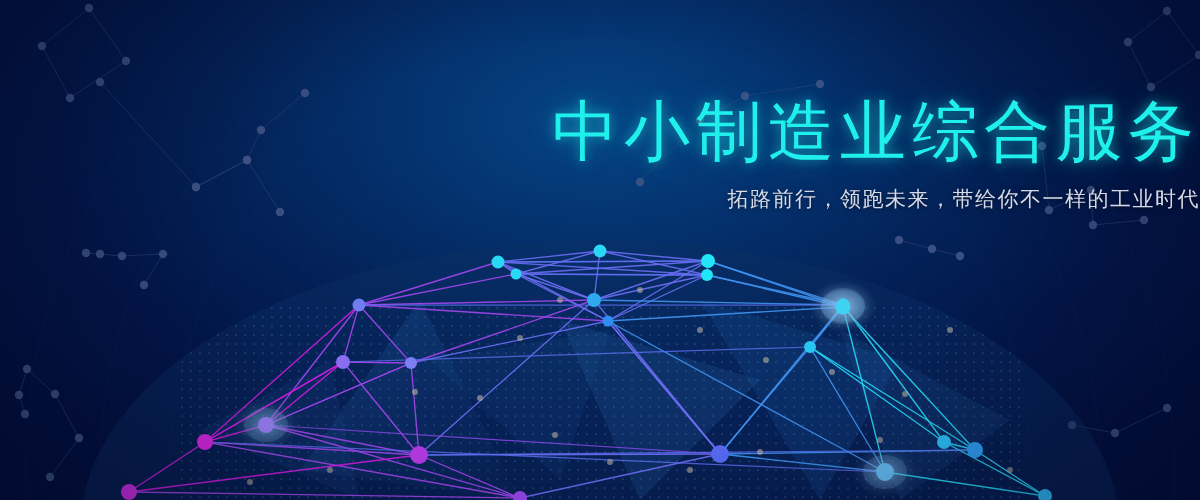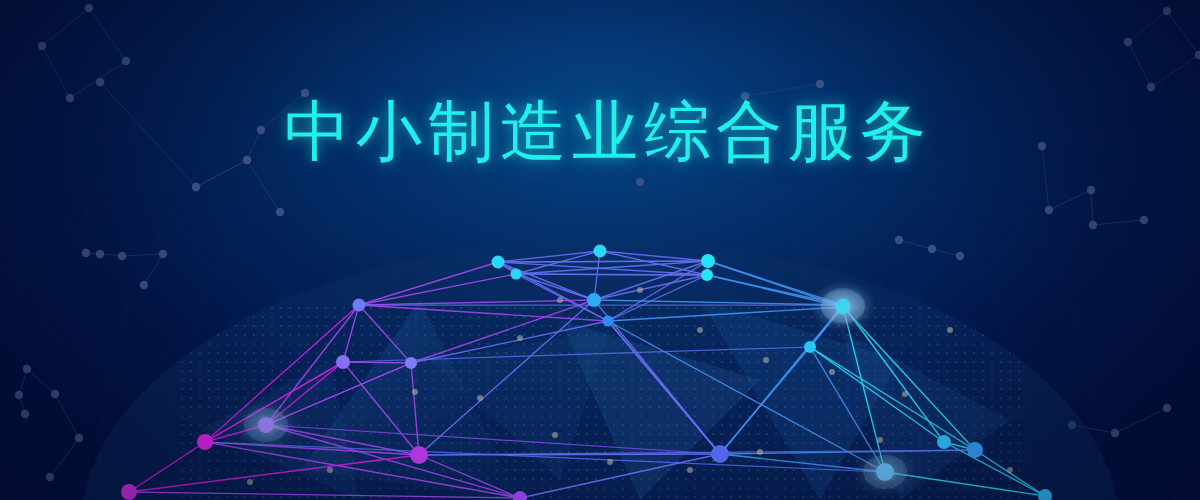--- a/index.html
+++ b/index.html
@@ -21,21 +21,21 @@
   }
   #bg-vignette{
     background:
       radial-gradient(ellipse 900px 520px at 600px 250px, rgba(0,0,0,0) 40%, rgba(1,6,28,0.55) 100%);
   }
   
   #bg-arcs{opacity:.5;}
   #constellations{opacity:1;}
   #dome{}
   .txt-wrap{
-    position:absolute;left:16px;right:0;top:96px;text-align:center;
+    position:absolute;left:16px;right:0;top:96px;text-align:right;
     pointer-events:none;
   }
   #main-title{
     margin:0;
     font-size:66px;
     line-height:1.08;
     font-weight:300;
     letter-spacing:6px;
     color:#1ff0ec;
     text-shadow:0 0 12px rgba(31,240,236,.55),0 0 30px rgba(31,240,236,.25);
@@ -341,15 +341,16 @@
         <circle cx="129" cy="492" r="8" fill="#cc2ce2"></circle>
         <circle cx="1045" cy="496" r="7" fill="#2fb4f1"></circle>
         <circle cx="520" cy="498" r="7" fill="#9646e8"></circle>
       </g>
   </svg>
 
   <div class="layer" id="bg-vignette"></div>
 
   <div class="txt-wrap">
     <h1 id="main-title">中小制造业综合服务</h1>
+    <p id="sub-title">拓路前行，领跑未来，带给你不一样的工业时代</p>
   </div>
 
 </div>
 
 </body></html>

